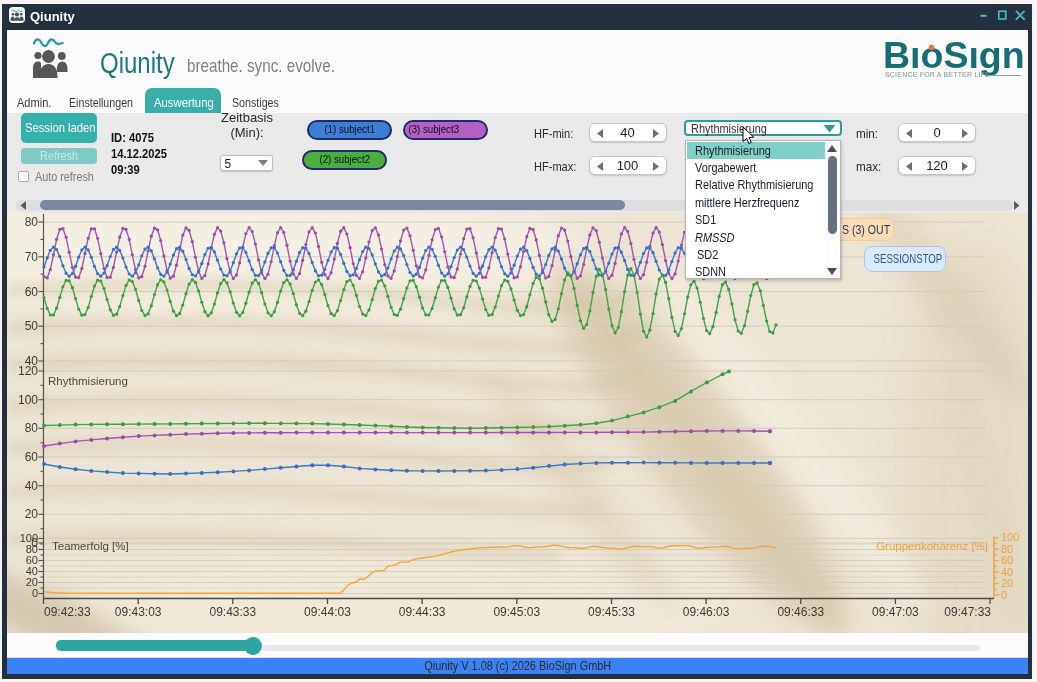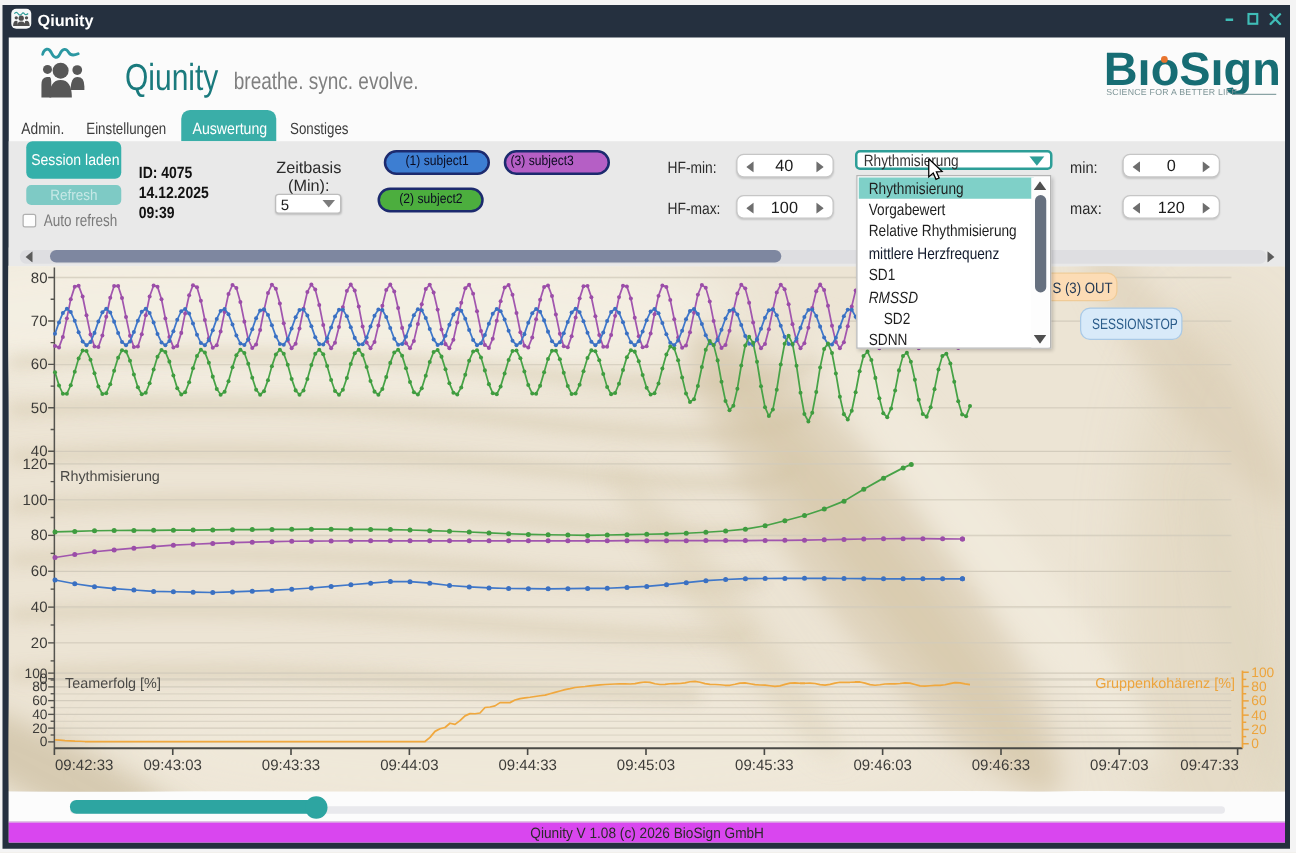--- a/index.html
+++ b/index.html
@@ -58,21 +58,21 @@
 <div class="abs" style="left:154px;top:95px;font-size:13px;color:#fff;transform:scaleX(0.87);transform-origin:left;">Auswertung</div>
 <div class="abs" style="left:232px;top:95px;font-size:13px;color:#3c3c3c;transform:scaleX(0.82);transform-origin:left;">Sonstiges</div>
 
 <div class="abs" style="left:7px;top:113px;width:1021px;height:100px;background:#e9e9e9;border-bottom:1px solid #c9c9c9;"></div>
 <div class="abs" style="left:21px;top:113px;width:76px;height:30px;background:#35b0aa;border-radius:5px;color:#fff;font-size:12.5px;text-align:center;line-height:30px;white-space:nowrap;"><span style="display:inline-block;transform:scaleX(0.9);">Session laden</span></div>
 <div class="abs" style="left:21px;top:148px;width:76px;height:16px;background:#7ecac5;border-radius:4px;color:#c7e8e6;font-size:12px;text-align:center;line-height:16px;"><span style="display:inline-block;transform:scaleX(0.9);">Refresh</span></div>
 <div class="abs" style="left:18px;top:171px;width:11px;height:11px;background:#fdfdfd;border:1.5px solid #b0b0b0;border-radius:2px;"></div>
 <div class="abs" style="left:35px;top:169px;font-size:13.5px;color:#7a7a7a;transform:scaleX(0.8);transform-origin:left;">Auto refresh</div>
 <div class="abs" style="left:111px;top:130px;font-size:13px;font-weight:bold;color:#111;transform:scaleX(0.86);transform-origin:left;">ID: 4075</div>
 <div class="abs" style="left:111px;top:146px;font-size:13px;font-weight:bold;color:#111;line-height:16px;transform:scaleX(0.86);transform-origin:left;">14.12.2025<br>09:39</div>
-<div class="abs" style="left:197px;top:126px;width:100px;text-align:center;font-size:13px;color:#2b2b2b;line-height:15px;">Zeitbasis<br>(Min):</div>
+<div class="abs" style="left:197px;top:110px;width:100px;text-align:center;font-size:13px;color:#2b2b2b;line-height:15px;">Zeitbasis<br>(Min):</div>
 <div class="abs" style="left:219.5px;top:155px;width:53px;height:16px;background:#fff;border:1px solid #bdbdbd;border-radius:3px;box-shadow:0 1px 1.5px rgba(0,0,0,0.18);">
   <span style="position:absolute;left:4px;top:1px;font-size:12px;color:#222;">5</span>
   <svg style="position:absolute;right:3px;top:4px;" width="12" height="7" viewBox="0 0 12 7">
       <path d="M1 0 L11 0 L6 6 Z" fill="#7c7c7c"></path>
     </svg>
 </div>
 
 <div class="abs" style="left:307px;top:120px;width:85px;height:20px;background:#3d7ed2;border:2.5px solid #1c2a6e;border-radius:11px;text-align:center;font-size:11px;color:#0b0b20;line-height:15px;white-space:nowrap;"><span style="display:inline-block;transform:scaleX(0.88);">(1) subject1</span></div>
 <div class="abs" style="left:403px;top:120px;width:85px;height:20px;background:#b55fc5;border:2.5px solid #1c2a6e;border-radius:11px;font-size:11px;color:#0b0b20;line-height:15px;white-space:nowrap;"><span style="display:inline-block;transform:scaleX(0.88);">(3) subject3</span></div>
 <div class="abs" style="left:302px;top:150px;width:85px;height:20px;background:#4cae3e;border:2.5px solid #1c2a6e;border-radius:11px;text-align:center;font-size:11px;color:#0b0b20;line-height:15px;white-space:nowrap;"><span style="display:inline-block;transform:scaleX(0.88);">(2) subject2</span></div>
@@ -1137,33 +1137,33 @@
       <path d="M0.5 0 L12.5 0 L6.5 7.5 Z" fill="#2d9e97"></path>
     </svg>
 </div>
 <div class="abs" style="left:685px;top:139.5px;width:156px;height:139px;background:#fff;border:1px solid #b5b5b5;box-shadow:1px 2px 3px rgba(0,0,0,0.2);">
   <div style="position:absolute;left:1px;top:1.0px;width:140px;height:17.4px;background:#7fd0c8;font-size:13px;color:#1e1e1e;padding-left:8px;line-height:17.4px;white-space:nowrap;"><span style="display:inline-block;transform:scaleX(0.84);transform-origin:left center;">Rhythmisierung</span></div>
     <div style="position:absolute;left:1px;top:18.4px;width:140px;height:17.4px;font-size:13px;color:#1e1e1e;padding-left:8px;line-height:17.4px;white-space:nowrap;"><span style="display:inline-block;transform:scaleX(0.84);transform-origin:left center;">Vorgabewert</span></div>
     <div style="position:absolute;left:1px;top:35.8px;width:140px;height:17.4px;font-size:13px;color:#1e1e1e;padding-left:8px;line-height:17.4px;white-space:nowrap;"><span style="display:inline-block;transform:scaleX(0.84);transform-origin:left center;">Relative Rhythmisierung</span></div>
     <div style="position:absolute;left:1px;top:53.2px;width:140px;height:17.4px;font-size:13px;color:#0f172a;padding-left:8px;line-height:17.4px;white-space:nowrap;"><span style="display:inline-block;transform:scaleX(0.84);transform-origin:left center;">mittlere Herzfrequenz</span></div>
     <div style="position:absolute;left:1px;top:70.6px;width:140px;height:17.4px;font-size:13px;color:#1e1e1e;padding-left:8px;line-height:17.4px;white-space:nowrap;"><span style="display:inline-block;transform:scaleX(0.84);transform-origin:left center;">SD1</span></div>
     <div style="position:absolute;left:1px;top:88.0px;width:140px;height:17.4px;font-size:13px;color:#1e1e1e;padding-left:8px;line-height:17.4px;white-space:nowrap;font-style:italic;"><span style="display:inline-block;transform:scaleX(0.84);transform-origin:left center;">RMSSD</span></div>
-    <div style="position:absolute;left:1px;top:105.4px;width:140px;height:17.4px;font-size:13px;color:#1e1e1e;padding-left:20px;line-height:17.4px;white-space:nowrap;"><span style="display:inline-block;transform:scaleX(0.84);transform-origin:left center;">SD2</span></div>
+    <div style="position:absolute;left:11px;top:105.4px;width:140px;height:17.4px;font-size:13px;color:#1e1e1e;padding-left:0;line-height:17.4px;white-space:nowrap;"><span style="display:inline-block;transform:scaleX(0.84);transform-origin:left center;">SD2</span></div>
     <div style="position:absolute;left:1px;top:122.8px;width:140px;height:17.4px;font-size:13px;color:#1e1e1e;padding-left:8px;line-height:17.4px;white-space:nowrap;"><span style="display:inline-block;transform:scaleX(0.84);transform-origin:left center;">SDNN</span></div>
   <div style="position:absolute;right:1px;top:1px;width:14px;height:136.5px;background:#fdfdfd;">
     <svg style="position:absolute;left:2px;top:3px;" width="10" height="7" viewBox="0 0 10 7">
         <path d="M5 0 L10 7 L0 7 Z" fill="#4f4f4f"></path>
       </svg>
     <div style="position:absolute;left:2.5px;top:14px;width:9px;height:78px;background:#66707f;border-radius:4.5px;"></div>
     <svg style="position:absolute;left:2px;bottom:3px;" width="10" height="7" viewBox="0 0 10 7">
         <path d="M0 0 L10 0 L5 7 Z" fill="#4f4f4f"></path>
       </svg>
   </div>
 </div>
 <svg class="abs" style="left:742px;top:127px;" width="13" height="19" viewBox="0 0 13 19">
   <path d="M1 0 L1 14.5 L4.6 11.5 L6.8 16.5 L9.3 15.4 L7.1 10.5 L11.7 10.2 Z" fill="#fff" stroke="#000" stroke-width="1"></path>
 </svg>
 
 <div class="abs" style="left:7px;top:633px;width:1021px;height:24px;background:#fcfcfc;"></div>
 <div class="abs" style="left:56px;top:644.5px;width:924px;height:6px;background:#e9e9ed;border-radius:3px;"></div>
 <div class="abs" style="left:56px;top:640px;width:197px;height:10.5px;background:#2da5a1;border-radius:5px;"></div>
 <div class="abs" style="left:243.5px;top:636.5px;width:18px;height:18px;background:#2da5a1;border-radius:50%;"></div>
-<div class="abs" style="left:7px;top:657px;width:1021px;height:17px;background:#d946ef;border-top:1px solid #e0e0e0;text-align:center;font-size:12px;color:#2a2a2a;line-height:17px;"><span style="display:inline-block;transform:scaleX(0.91);">Qiunity V 1.08 (c) 2026 BioSign GmbH</span></div>
+<div class="abs" style="left:7px;top:657px;width:1021px;height:17px;background:#3b82f6;border-top:1px solid #e0e0e0;text-align:center;font-size:12px;color:#2a2a2a;line-height:17px;"><span style="display:inline-block;transform:scaleX(0.91);">Qiunity V 1.08 (c) 2026 BioSign GmbH</span></div>
 
 </body></html>

